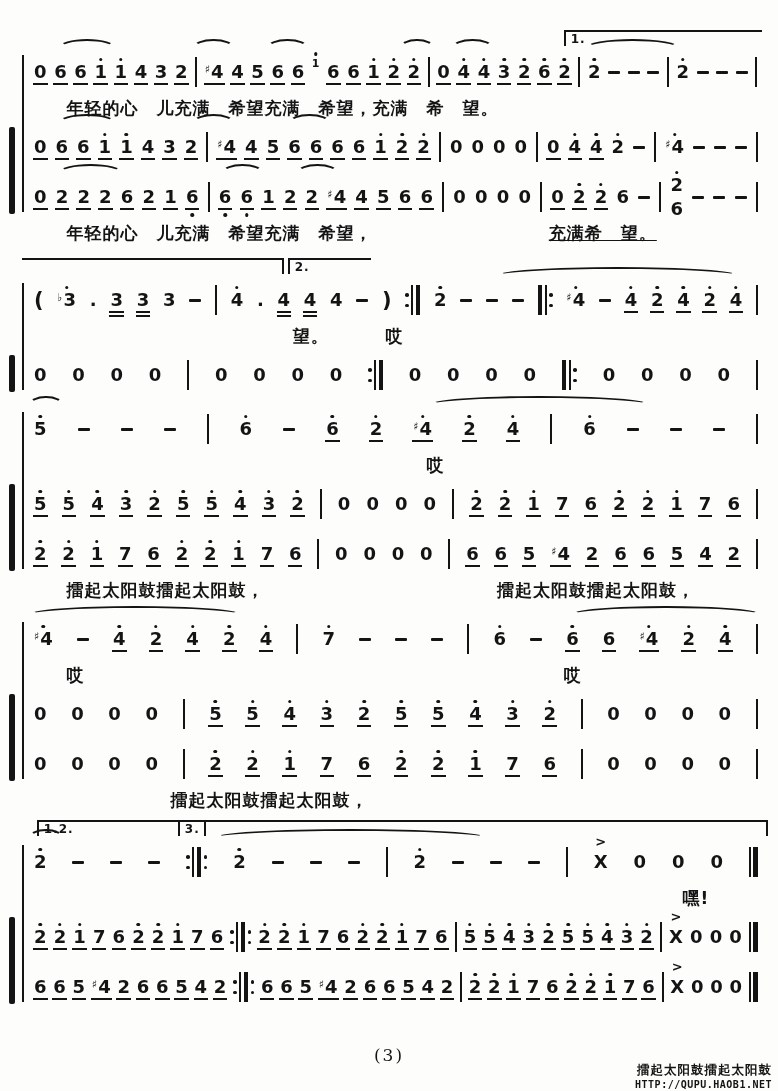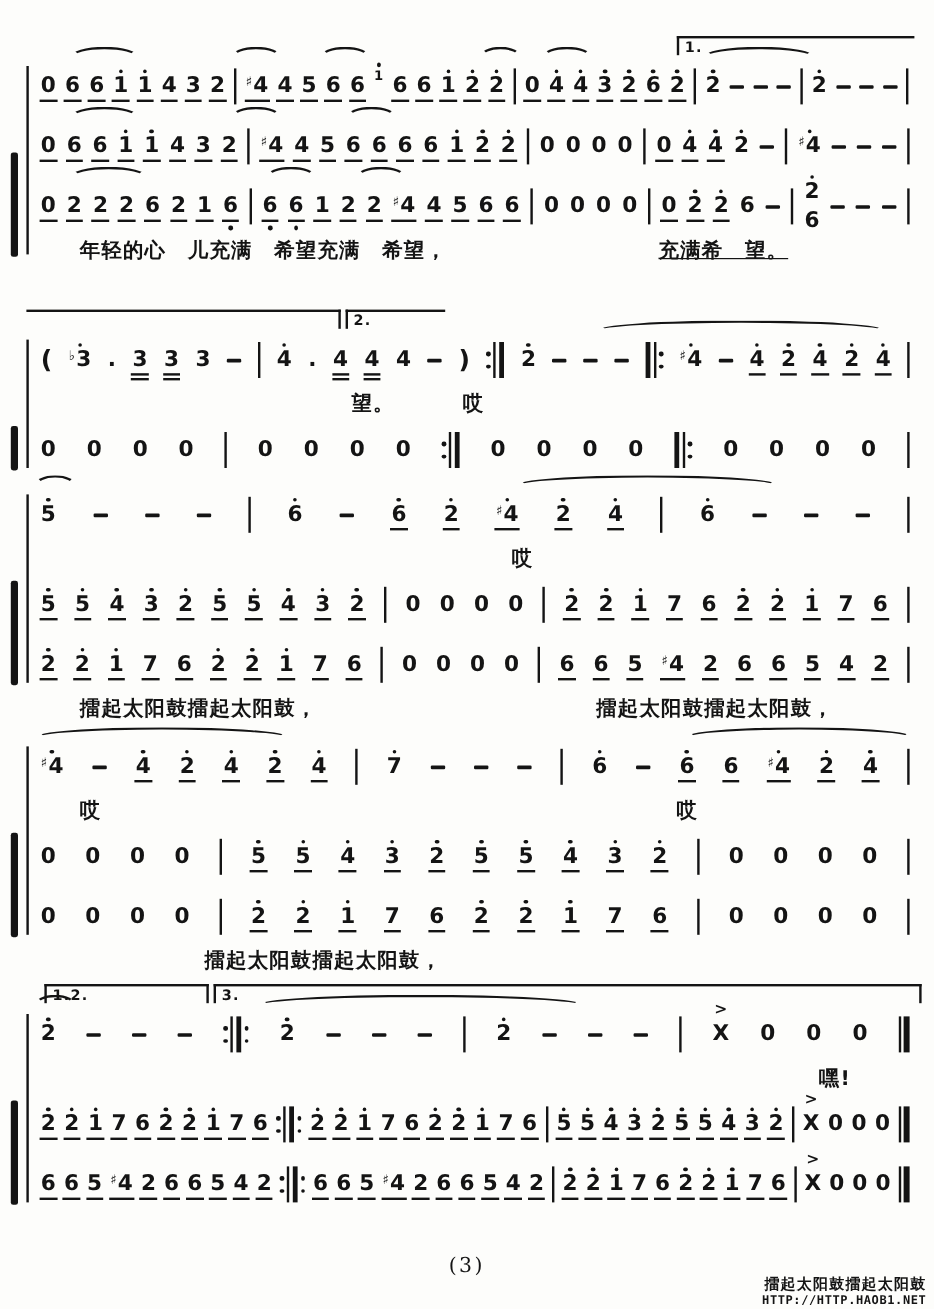--- a/index.html
+++ b/index.html
@@ -189,20 +189,23 @@
           <span class="barline">
             <span class="bl-thin"></span>
           </span>
           <div class="arc" style="left: 5%; width: 7%;"></div>
           <div class="arc" style="left: 23%; width: 5%;"></div>
           <div class="arc" style="left: 33%; width: 5%;"></div>
           <div class="arc" style="left: 51%; width: 4%;"></div>
           <div class="arc" style="left: 58%; width: 5%;"></div>
           <div class="arc" style="left: 76%; width: 12%;"></div>
         </div>
+        <div class="row-lyrics">
+          <span style="left: 6%;">年轻的心　儿充满　希望充满　希望，充满　希　望。</span>
+        </div>
         <div class="row-notes">
           <span class="note"><span>0</span><span class="unders">
               <span class="uline"></span>
             </span></span>
           <span class="note"><span>6</span><span class="unders">
               <span class="uline"></span>
             </span></span>
           <span class="note"><span>6</span><span class="unders">
               <span class="uline"></span>
             </span></span>
@@ -1033,21 +1036,21 @@
             <span class="bl-thin"></span>
           </span>
         </div>
         <div class="row-lyrics">
           <span style="left: 20%;">擂起太阳鼓擂起太阳鼓，</span>
         </div>
         <div class="sysline" style="top: 8px; height: 157px;"></div>
         <div class="brace" style="top: 80px; height: 87px;"></div>
       </div>
       <div class="system pad" style="top: 820px;">
-        <div class="volta ltick rtick" style="left: 2%; width: 18%;">
+        <div class="volta ltick rtick" style="left: 2%; width: 18%; padding-left: 32px;">
           <span class="vlabel">1.2.</span>
         </div>
         <div class="volta ltick rtick" style="left: 21%; width: 79%;">
           <span class="vlabel">3.</span>
         </div>
         <div class="row-notes">
           <span class="note"><span>2</span><span class="dots-a">
               <span class="dot"></span>
             </span></span>
           <span class="dash"></span>
@@ -1389,15 +1392,15 @@
             <span class="bl-thick"></span>
           </span>
         </div>
         <div class="sysline" style="top: 25px; height: 157px;"></div>
         <div class="brace" style="top: 97px; height: 87px;"></div>
       </div>
     </div>
   <div class="pageno">(3)</div>
   <div class="footer">
     <div class="credit">擂起太阳鼓擂起太阳鼓</div>
-    <div class="url">HTTP://HTTP.HAOB1.NET</div>
+    <div class="url">HTTP://QUPU.HAOB1.NET</div>
   </div>
 </main>
 
 </body></html>

